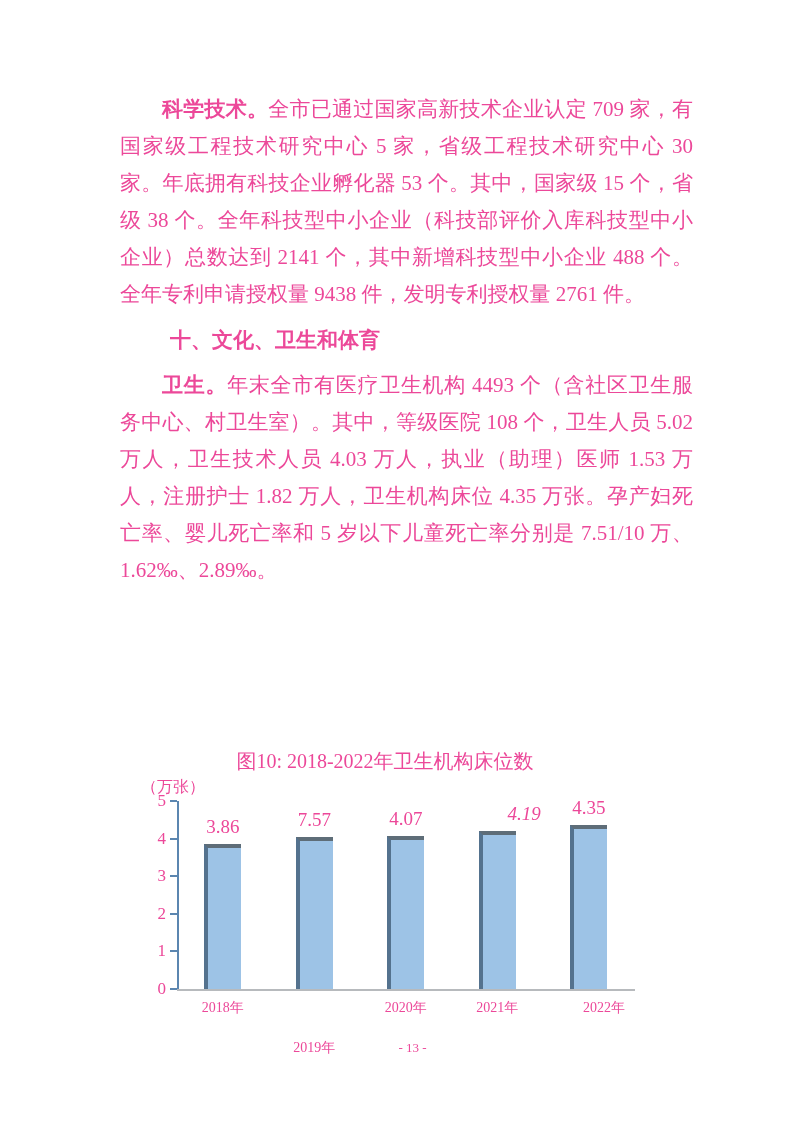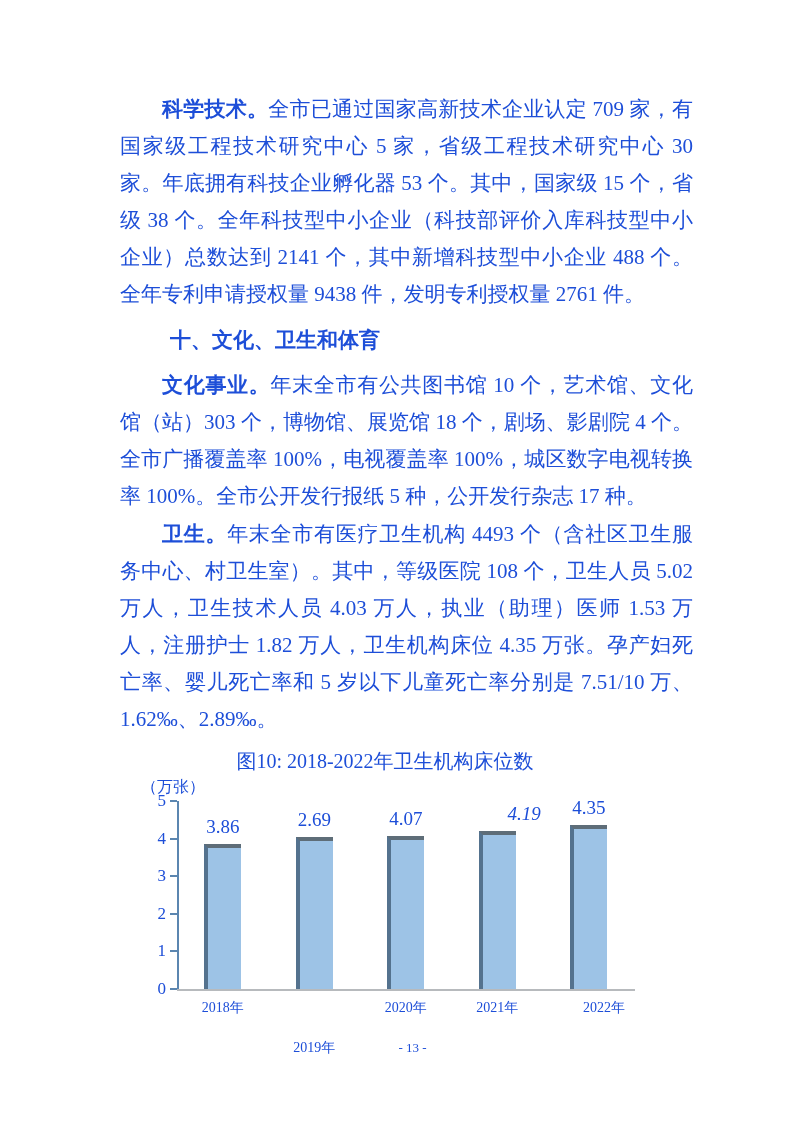--- a/index.html
+++ b/index.html
@@ -2,21 +2,21 @@
 <html><head>
 <meta charset="utf-8">
 <style>
   html,body { margin:0; padding:0; background:#ffffff; }
   .page {
     position:relative;
     width:793px; height:1122px;
     background:#ffffff;
     overflow:hidden;
     font-family:"Liberation Serif","DejaVu Serif",serif;
-    color:#1d4ed8;
+    color:#ec4899;
   }
   
   .text-block {
     position:absolute; left:120px; top:90px; width:573px;
   }
   .para {
     margin:0;
     font-size:21px;
     line-height:37px;
     text-align:justify;
@@ -75,21 +75,20 @@
 </style>
 </head>
 <body>
 
 <div class="page">
 
   <div class="text-block">
 
   <p class="para"><span class="lead">科学技术。</span><span>全市已通过国家高新技术企业认定 709 家，有国家级工程技术研究中心 5 家，省级工程技术研究中心 30 家。年底拥有科技企业孵化器 53 个。其中，国家级 15 个，省级 38 个。全年科技型中小企业（科技部评价入库科技型中小企业）总数达到 2141 个，其中新增科技型中小企业 488 个。全年专利申请授权量 9438 件，发明专利授权量 2761 件。</span></p>
       <p class="heading"><span>十、文化、卫生和体育</span></p>
-      <p class="para"><span class="lead">文化事业。</span><span>年末全市有公共图书馆 10 个，艺术馆、文化馆（站）303 个，博物馆、展览馆 18 个，剧场、影剧院 4 个。全市广播覆盖率 100%，电视覆盖率 100%，城区数字电视转换率 100%。全市公开发行报纸 5 种，公开发行杂志 17 种。</span></p>
       <p class="para"><span class="lead">卫生。</span><span>年末全市有医疗卫生机构 4493 个（含社区卫生服务中心、村卫生室）。其中，等级医院 108 个，卫生人员 5.02 万人，卫生技术人员 4.03 万人，执业（助理）医师 1.53 万人，注册护士 1.82 万人，卫生机构床位 4.35 万张。孕产妇死亡率、婴儿死亡率和 5 岁以下儿童死亡率分别是 7.51/10 万、1.62‰、2.89‰。</span></p>
     </div>
 
   <div class="chart-layer">
     <div class="chart-title">图10: 2018-2022年卫生机构床位数</div>
     <div class="unit-label">（万张）</div>
 
   <div class="yaxis" style="left: 177px; top: 801px; width: 2px; height: 188px; background: rgb(91, 134, 176);"></div>
       <div class="xaxis" style="left: 177px; top: 989px; width: 458px; height: 2px; background: rgb(183, 186, 189);"></div>
       <div class="ytick" style="left: 170px; top: 988px; width: 7px; height: 2px; background: rgb(91, 134, 176);"></div>
@@ -101,21 +100,21 @@
       <div class="ytick" style="left: 170px; top: 875.2px; width: 7px; height: 2px; background: rgb(91, 134, 176);"></div>
       <div class="ytick-label" style="left: 134px; top: 865.2px;">3</div>
       <div class="ytick" style="left: 170px; top: 837.6px; width: 7px; height: 2px; background: rgb(91, 134, 176);"></div>
       <div class="ytick-label" style="left: 134px; top: 827.6px;">4</div>
       <div class="ytick" style="left: 170px; top: 800px; width: 7px; height: 2px; background: rgb(91, 134, 176);"></div>
       <div class="ytick-label" style="left: 134px; top: 790px;">5</div>
       <div class="bar" style="left: 204.25px; top: 843.864px; width: 37px; height: 145.136px; background: rgb(157, 195, 230); border-left-color: rgb(84, 114, 142); border-top-color: rgb(94, 109, 120);"></div>
       <div class="bar-value" style="left: 187.75px; top: 814.864px;">3.86</div>
       <div class="xcat-label" style="left: 177.75px; top: 997px;">2018年</div>
       <div class="bar" style="left: 295.75px; top: 837.472px; width: 37px; height: 151.528px; background: rgb(157, 195, 230); border-left-color: rgb(84, 114, 142); border-top-color: rgb(94, 109, 120);"></div>
-      <div class="bar-value" style="left: 279.25px; top: 808.472px;">2.69</div>
+      <div class="bar-value" style="left: 279.25px; top: 808.472px;">7.57</div>
       <div class="xcat-label" style="left: 269.25px; top: 1037px;">2019年</div>
       <div class="bar" style="left: 387.25px; top: 835.968px; width: 37px; height: 153.032px; background: rgb(157, 195, 230); border-left-color: rgb(84, 114, 142); border-top-color: rgb(94, 109, 120);"></div>
       <div class="bar-value" style="left: 370.75px; top: 806.968px;">4.07</div>
       <div class="xcat-label" style="left: 360.75px; top: 997px;">2020年</div>
       <div class="bar" style="left: 478.75px; top: 831.456px; width: 37px; height: 157.544px; background: rgb(157, 195, 230); border-left-color: rgb(84, 114, 142); border-top-color: rgb(94, 109, 120);"></div>
       <div class="bar-value" style="left: 489px; top: 802.456px; font-style: italic;">4.19</div>
       <div class="xcat-label" style="left: 452.25px; top: 997px;">2021年</div>
       <div class="bar" style="left: 570.25px; top: 825.44px; width: 37px; height: 163.56px; background: rgb(157, 195, 230); border-left-color: rgb(84, 114, 142); border-top-color: rgb(94, 109, 120);"></div>
       <div class="bar-value" style="left: 553.75px; top: 796.44px;">4.35</div>
       <div class="xcat-label" style="left: 559px; top: 997px;">2022年</div>

